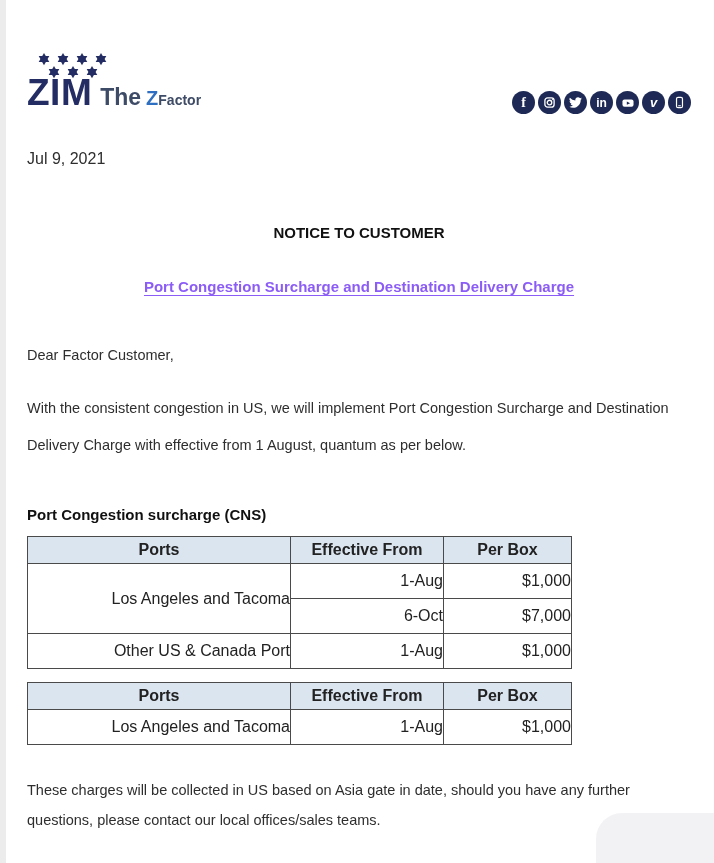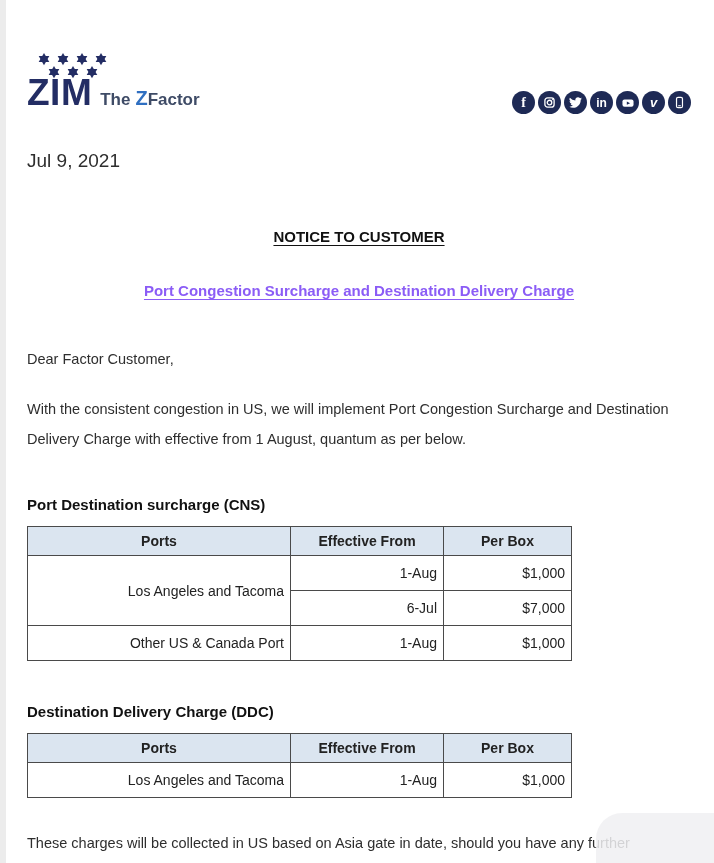--- a/index.html
+++ b/index.html
@@ -23,60 +23,60 @@
     display:flex; justify-content:space-between; align-items:flex-end;
   }
   .stars-row { display:flex; gap:5px; }
   .stars-row.top { margin-left:10px; }
   .stars-row.bottom { margin-left:20px; margin-top:-1px; }
   .star svg { width:14px; height:14px; display:block; fill:#232d64; }
   .logo-text { display:flex; align-items:baseline; margin-top:-7px;text-align:right; }
   .zim-word {
     font-size:37px; font-weight:800; color:#232d64; letter-spacing:.5px;
   }
-  .tag-the { margin-left:8px; font-size:17px; font-weight:600; color:#3e4b66; }
+  .tag-the { margin-left:8px; font-size:23px; font-weight:600; color:#3e4b66; }
   .tag-z { margin-left:5px; font-size:20px; font-weight:800; color:#2f6fc1; }
-  .tag-factor { font-size:17px; font-weight:600; color:#3e4b66; }
+  .tag-factor { font-size:14px; font-weight:600; color:#3e4b66; }
 
   .social { display:flex; gap:3px; margin-bottom:0; }
   .sicon {
     width:23px; height:23px; border-radius:50%;
     background:#1e2a55; color:#fff;
     display:flex; align-items:center; justify-content:center;
     font-weight:700; font-size:12px; cursor:pointer;
   }
   .sicon svg { display:block; }
   .glyph-f { font-family:"Liberation Serif", serif; font-size:14px; margin-top:1px; }
   .glyph-in { font-size:12px; letter-spacing:0; }
   .glyph-v { font-size:13px; font-style:italic; }
 
   
-  .date-line { margin-top:36px; font-size:19px; }
+  .date-line { margin-top:36px; font-size:16px; }
   .h-main {
     margin-top:56px; text-align:center;
     font-size:15px; font-weight:700; color:#111;
-    text-decoration:underline; text-underline-offset:3px;
+    text-underline-offset:3px;
   }
   .h-sub {
     margin-top:37px; text-align:center;
     font-size:15px; font-weight:700; color:#8b5cf6;
     text-decoration:underline; text-underline-offset:3px;
   }
   .salutation { margin-top:52px; font-size:14.5px; }
   .intro {
-    margin-top:27px; font-size:14.5px; line-height:30px; width:672px;
+    margin-top:27px; font-size:14.5px; line-height:37px; width:672px;
   }
   .section-title { margin-top:42px; font-size:15px; font-weight:700; color:#111; }
 
   
   table { border-collapse:collapse; margin-top:13px; table-layout:fixed; }
   col.c-ports { width:263px; } col.c-eff { width:153px; } col.c-box { width:128px; }
   th, td {
     border:1px solid #4a4a4a; text-align:center;
-    font-size:14px; color:#222; padding:6px;
+    font-size:16px; color:#222; padding:0;
   }
   th { background:#dbe5f0; height:27px; font-weight:700; }
   td { height:35px;text-align:right; }
 
   
   .footer-note { margin-top:30px; font-size:14.5px; line-height:30px; width:672px; }
 
   .watermark {
     position:absolute; right:0; bottom:0; width:118px; height:50px;
     background:#f0f0f2; border-top-left-radius:26px; opacity:.85;
@@ -183,53 +183,52 @@
   </div>
 
   <div class="date-line">Jul 9, 2021</div>
 
   <div class="h-main">NOTICE TO CUSTOMER</div>
   <div class="h-sub">Port Congestion Surcharge and Destination Delivery Charge</div>
 
   <div class="salutation">Dear Factor Customer,</div>
   <p class="intro">With the consistent congestion in US, we will implement Port Congestion Surcharge and Destination Delivery Charge with effective from 1 August, quantum as per below.</p>
 
-  <div class="section-title">Port Destination surcharge (CNS)</div>
+  <div class="section-title">Port Congestion surcharge (CNS)</div>
   <table>
     <colgroup>
         <col class="c-ports">
         <col class="c-eff">
         <col class="c-box">
       </colgroup>
     <thead>
       <tr>
         <th>Ports</th>
         <th>Effective From</th>
         <th>Per Box</th>
       </tr>
     </thead>
     <tbody>
       <tr>
         <td rowspan="2">Los Angeles and Tacoma</td>
         <td>1-Aug</td>
         <td>$1,000</td>
       </tr>
       <tr>
-        <td>6-Jul</td>
+        <td>6-Oct</td>
         <td>$7,000</td>
       </tr>
       <tr>
         <td>Other US  &amp; Canada Port</td>
         <td>1-Aug</td>
         <td>$1,000</td>
       </tr>
     </tbody>
   </table>
 
-  <div class="section-title">Destination Delivery Charge (DDC)</div>
   <table>
     <colgroup>
         <col class="c-ports">
         <col class="c-eff">
         <col class="c-box">
       </colgroup>
     <thead>
       <tr>
         <th>Ports</th>
         <th>Effective From</th>

